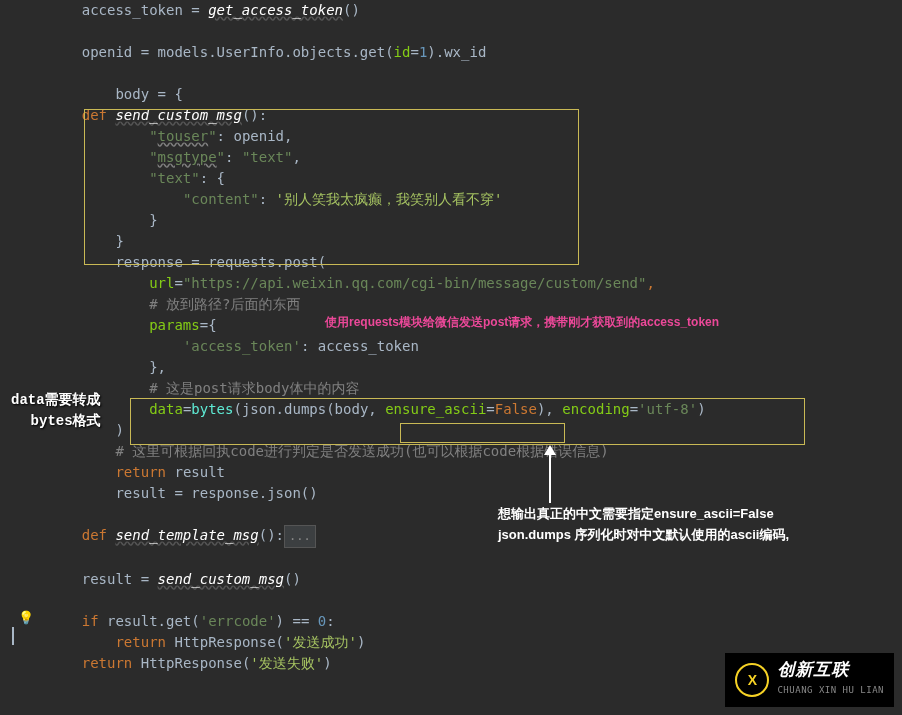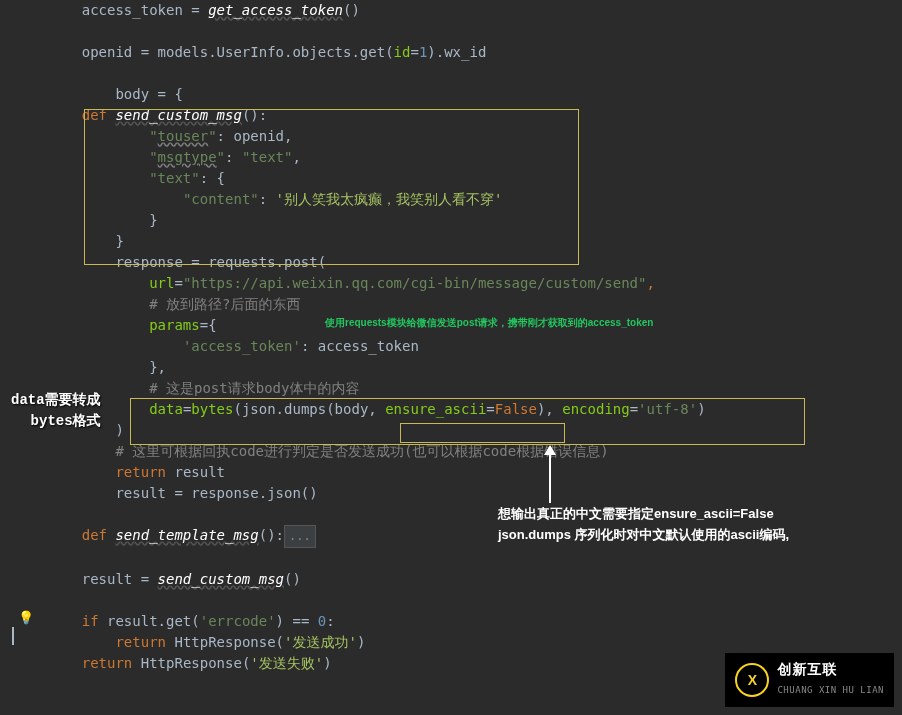--- a/index.html
+++ b/index.html
@@ -19,32 +19,32 @@
     position: relative;
   }
   .code-line { white-space: pre; position: relative; padding-left: 28px; }
   .kw { color: #cc7832; }
   .fn { color: #ffffff; font-style: italic; text-decoration: underline; text-decoration-style: wavy; text-decoration-color: #555; }
   .str { color: #6a8759; }
   .str-b { color: #a5c261; }
   .num { color: #6897bb; }
   .param { color: #84cc16; }
   .comment { color: #808080; }
-  .builtin { color: #84cc16; }
+  .builtin { color: #5eead4; }
   .underline-wavy { text-decoration: underline; text-decoration-style: wavy; text-decoration-color: #808080; }
   .box-yellow {
     position: absolute;
     border: 1px solid #c9b955;
     pointer-events: none;
   }
   .annotation {
     position: absolute;
-    color: #22c55e;
+    color: #ec4899;
     font-weight: bold;
-    font-size: 10px;
+    font-size: 12px;
     font-family: 'Microsoft YaHei', sans-serif;
   }
   .annotation-white {
     position: absolute;
     color: #ffffff;
     font-weight: bold;
     font-size: 14px;
     font-family: Liberation Mono, monospace;
     text-shadow: 1px 1px 2px #000;
   }
@@ -86,21 +86,21 @@
     gap: 8px;
   }
   .logo-icon {
     width: 34px; height: 34px;
     border: 2px solid #f6d225;
     border-radius: 50%;
     display: flex; align-items: center; justify-content: center;
     font-weight: bold; color: #f6d225;
     font-family: Arial;
   }
-  .logo-text { font-size: 14px; font-weight: bold; letter-spacing: 1px; }
+  .logo-text { font-size: 17px; font-weight: bold; letter-spacing: 1px; font-style: italic; }
   .logo-sub { font-size: 9px; color: #888; letter-spacing: 0.5px; }
   .fold-marker {
     display: inline-block;
     background: #3c3f41;
     border: 1px solid #555;
     padding: 0 4px;
     color: #888;
     font-size: 12px;
   }
 </style>

